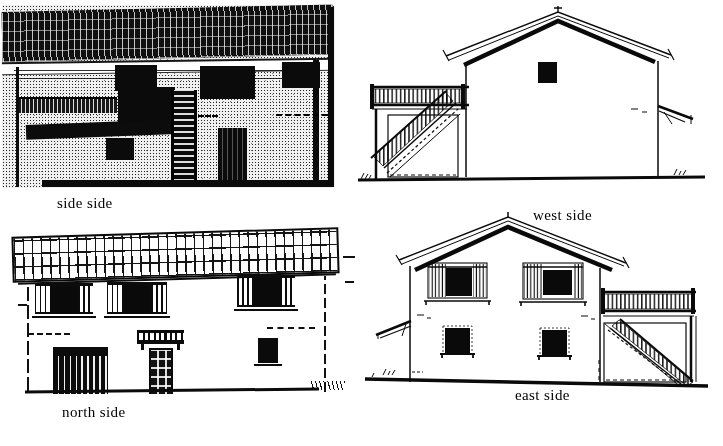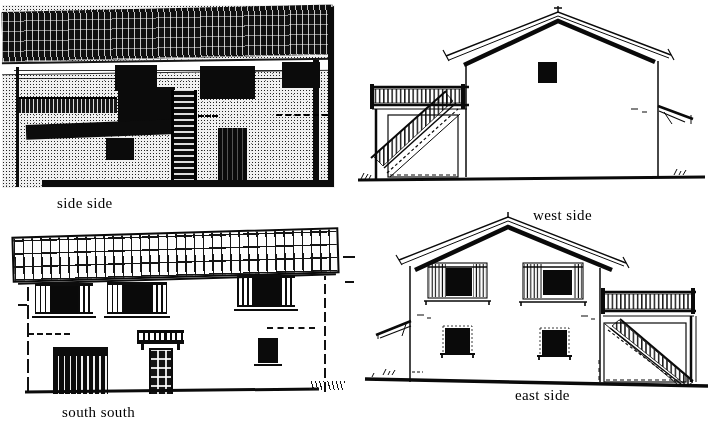--- a/index.html
+++ b/index.html
@@ -181,21 +181,21 @@
       <div class="sill2"></div>
     </div>
     <div class="abs s-dash" style="left:18px;top:107px;width:42px;"></div>
     <div class="abs s-dash" style="left:257px;top:101px;width:48px;"></div>
     <div class="abs s-tick" style="left:8px;top:78px;width:9px;height:2px;"></div>
     <div class="abs s-ground"></div>
     <div class="abs s-grass"></div>
     <div class="abs s-tick" style="left:333px;top:30px;width:12px;height:2px;"></div>
     <div class="abs s-tick" style="left:335px;top:55px;width:9px;height:2px;"></div>
   </div>
-  <div class="caption" style="left:62px;top:404px;">south south</div>
+  <div class="caption" style="left:62px;top:404px;">north side</div>
 
   <svg id="eastsvg" width="352" height="190" viewBox="0 0 352 190">
     <defs>
       <pattern id="balE" width="4.2" height="8" patternUnits="userSpaceOnUse">
         <path d="M1.6,0 V8" stroke="#0a0a0a" stroke-width="1.4"></path>
       </pattern>
       <pattern id="shutE" width="3.4" height="8" patternUnits="userSpaceOnUse">
         <path d="M1.2,0 V8" stroke="#0a0a0a" stroke-width="1.1"></path>
       </pattern>
     </defs>

